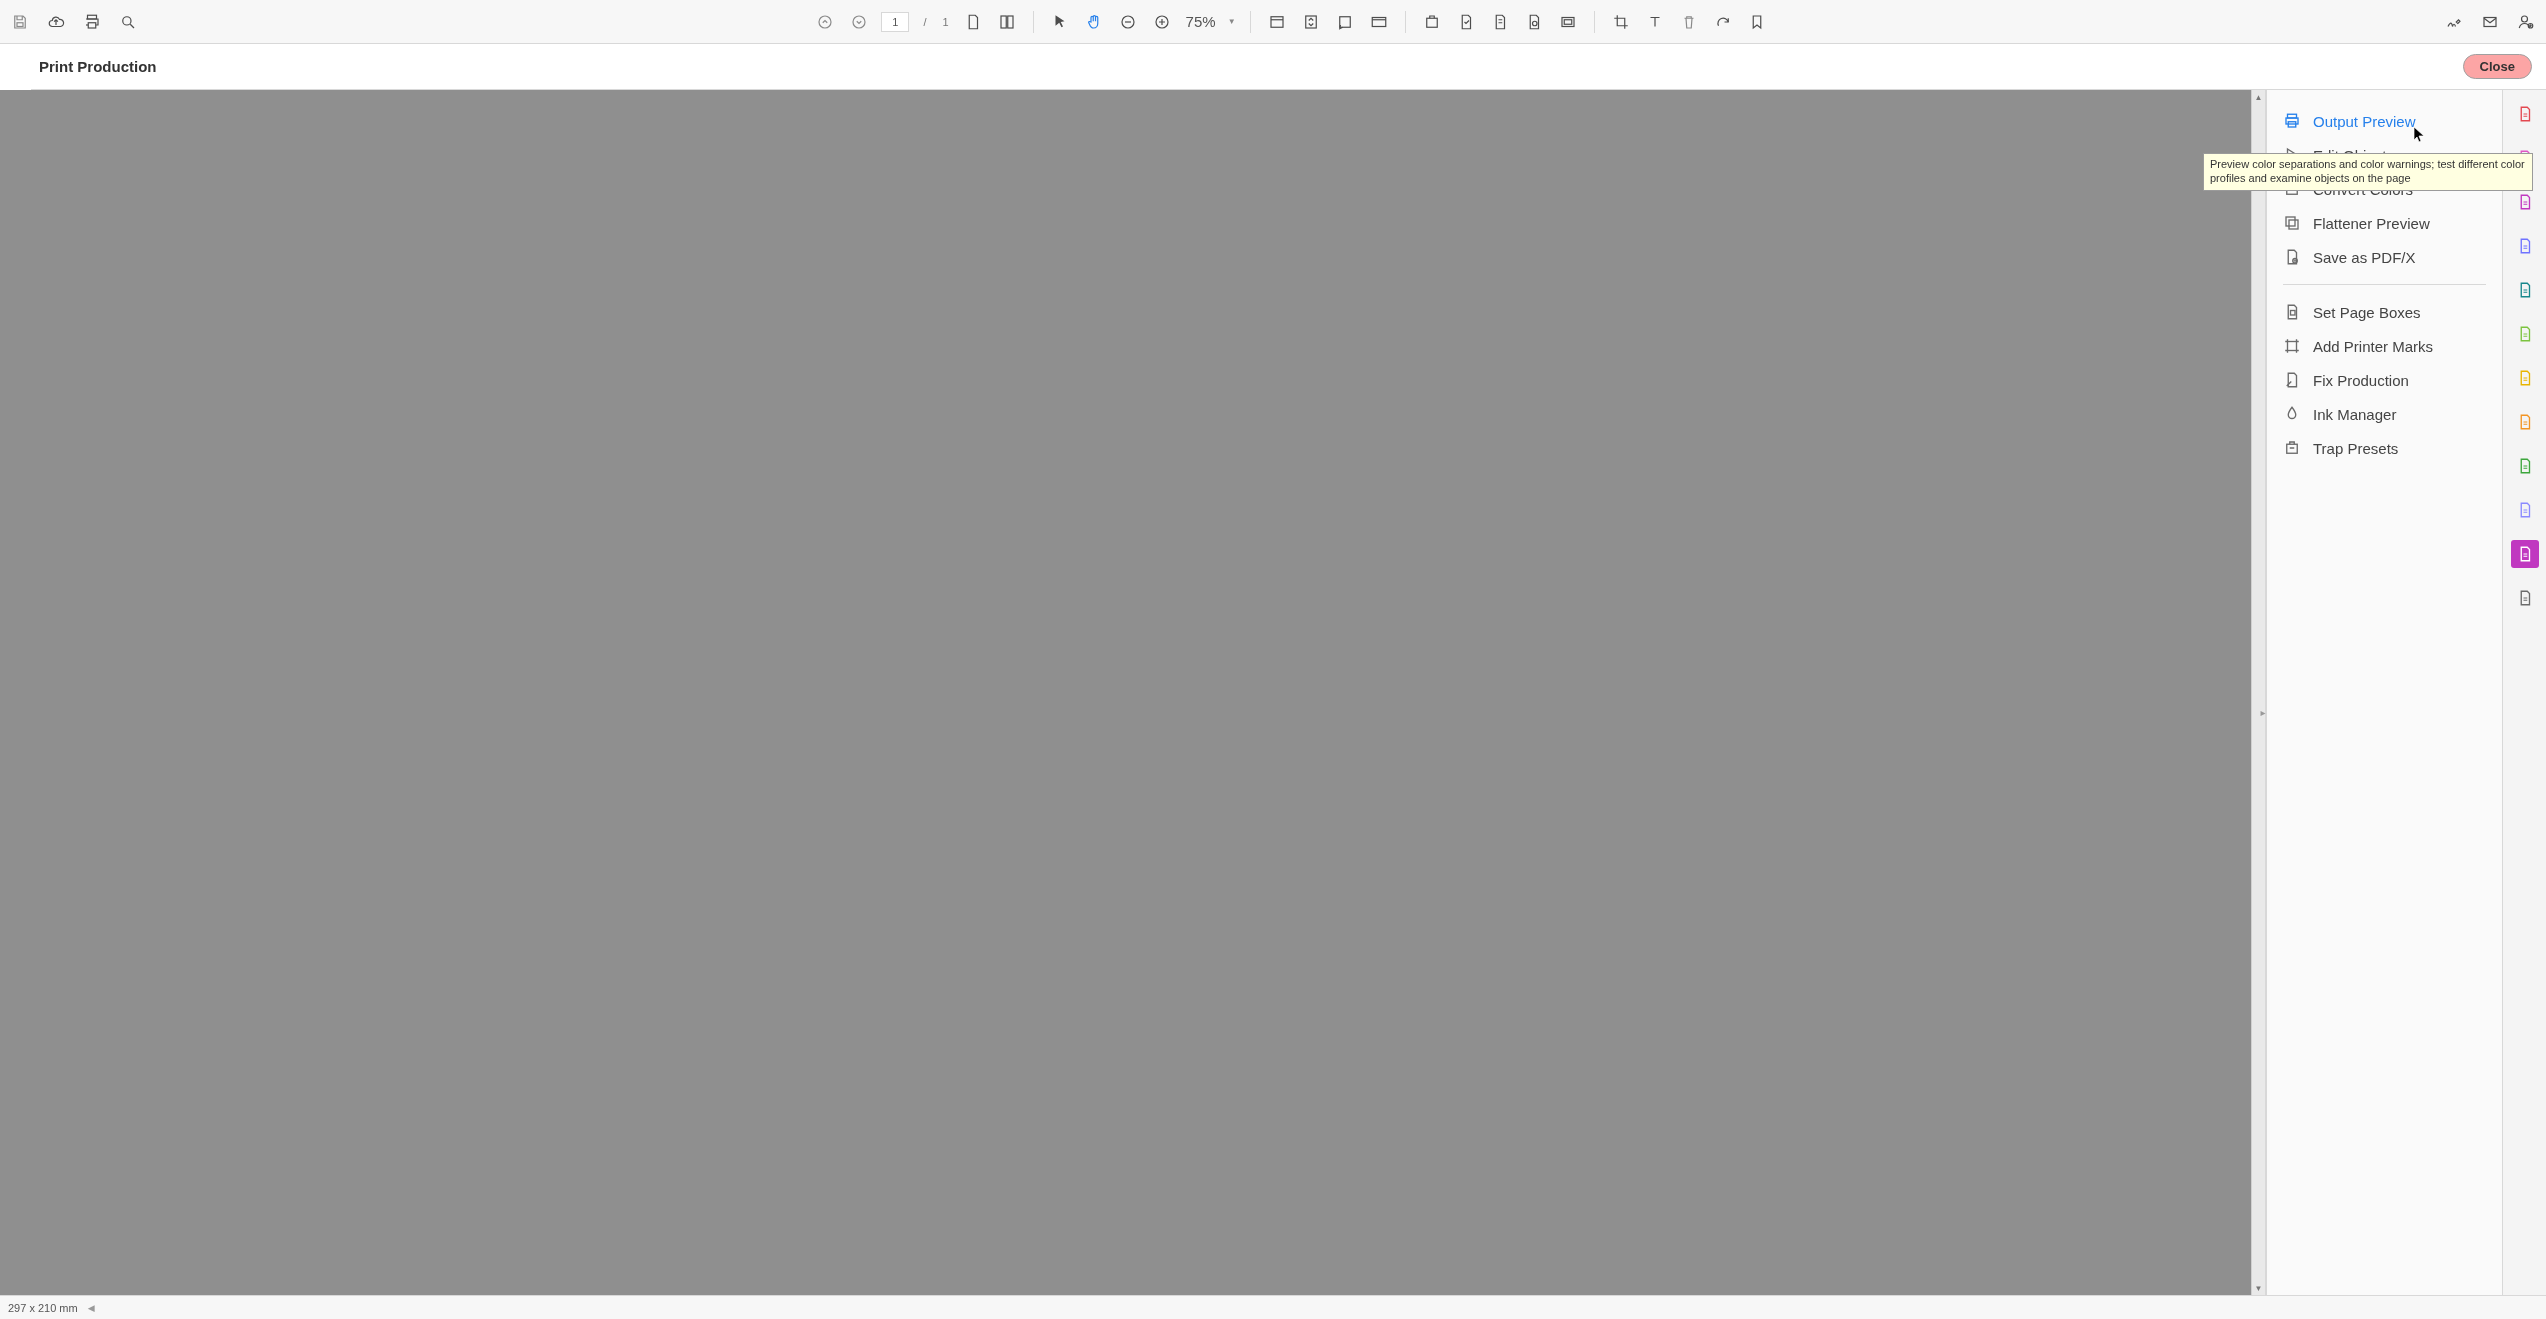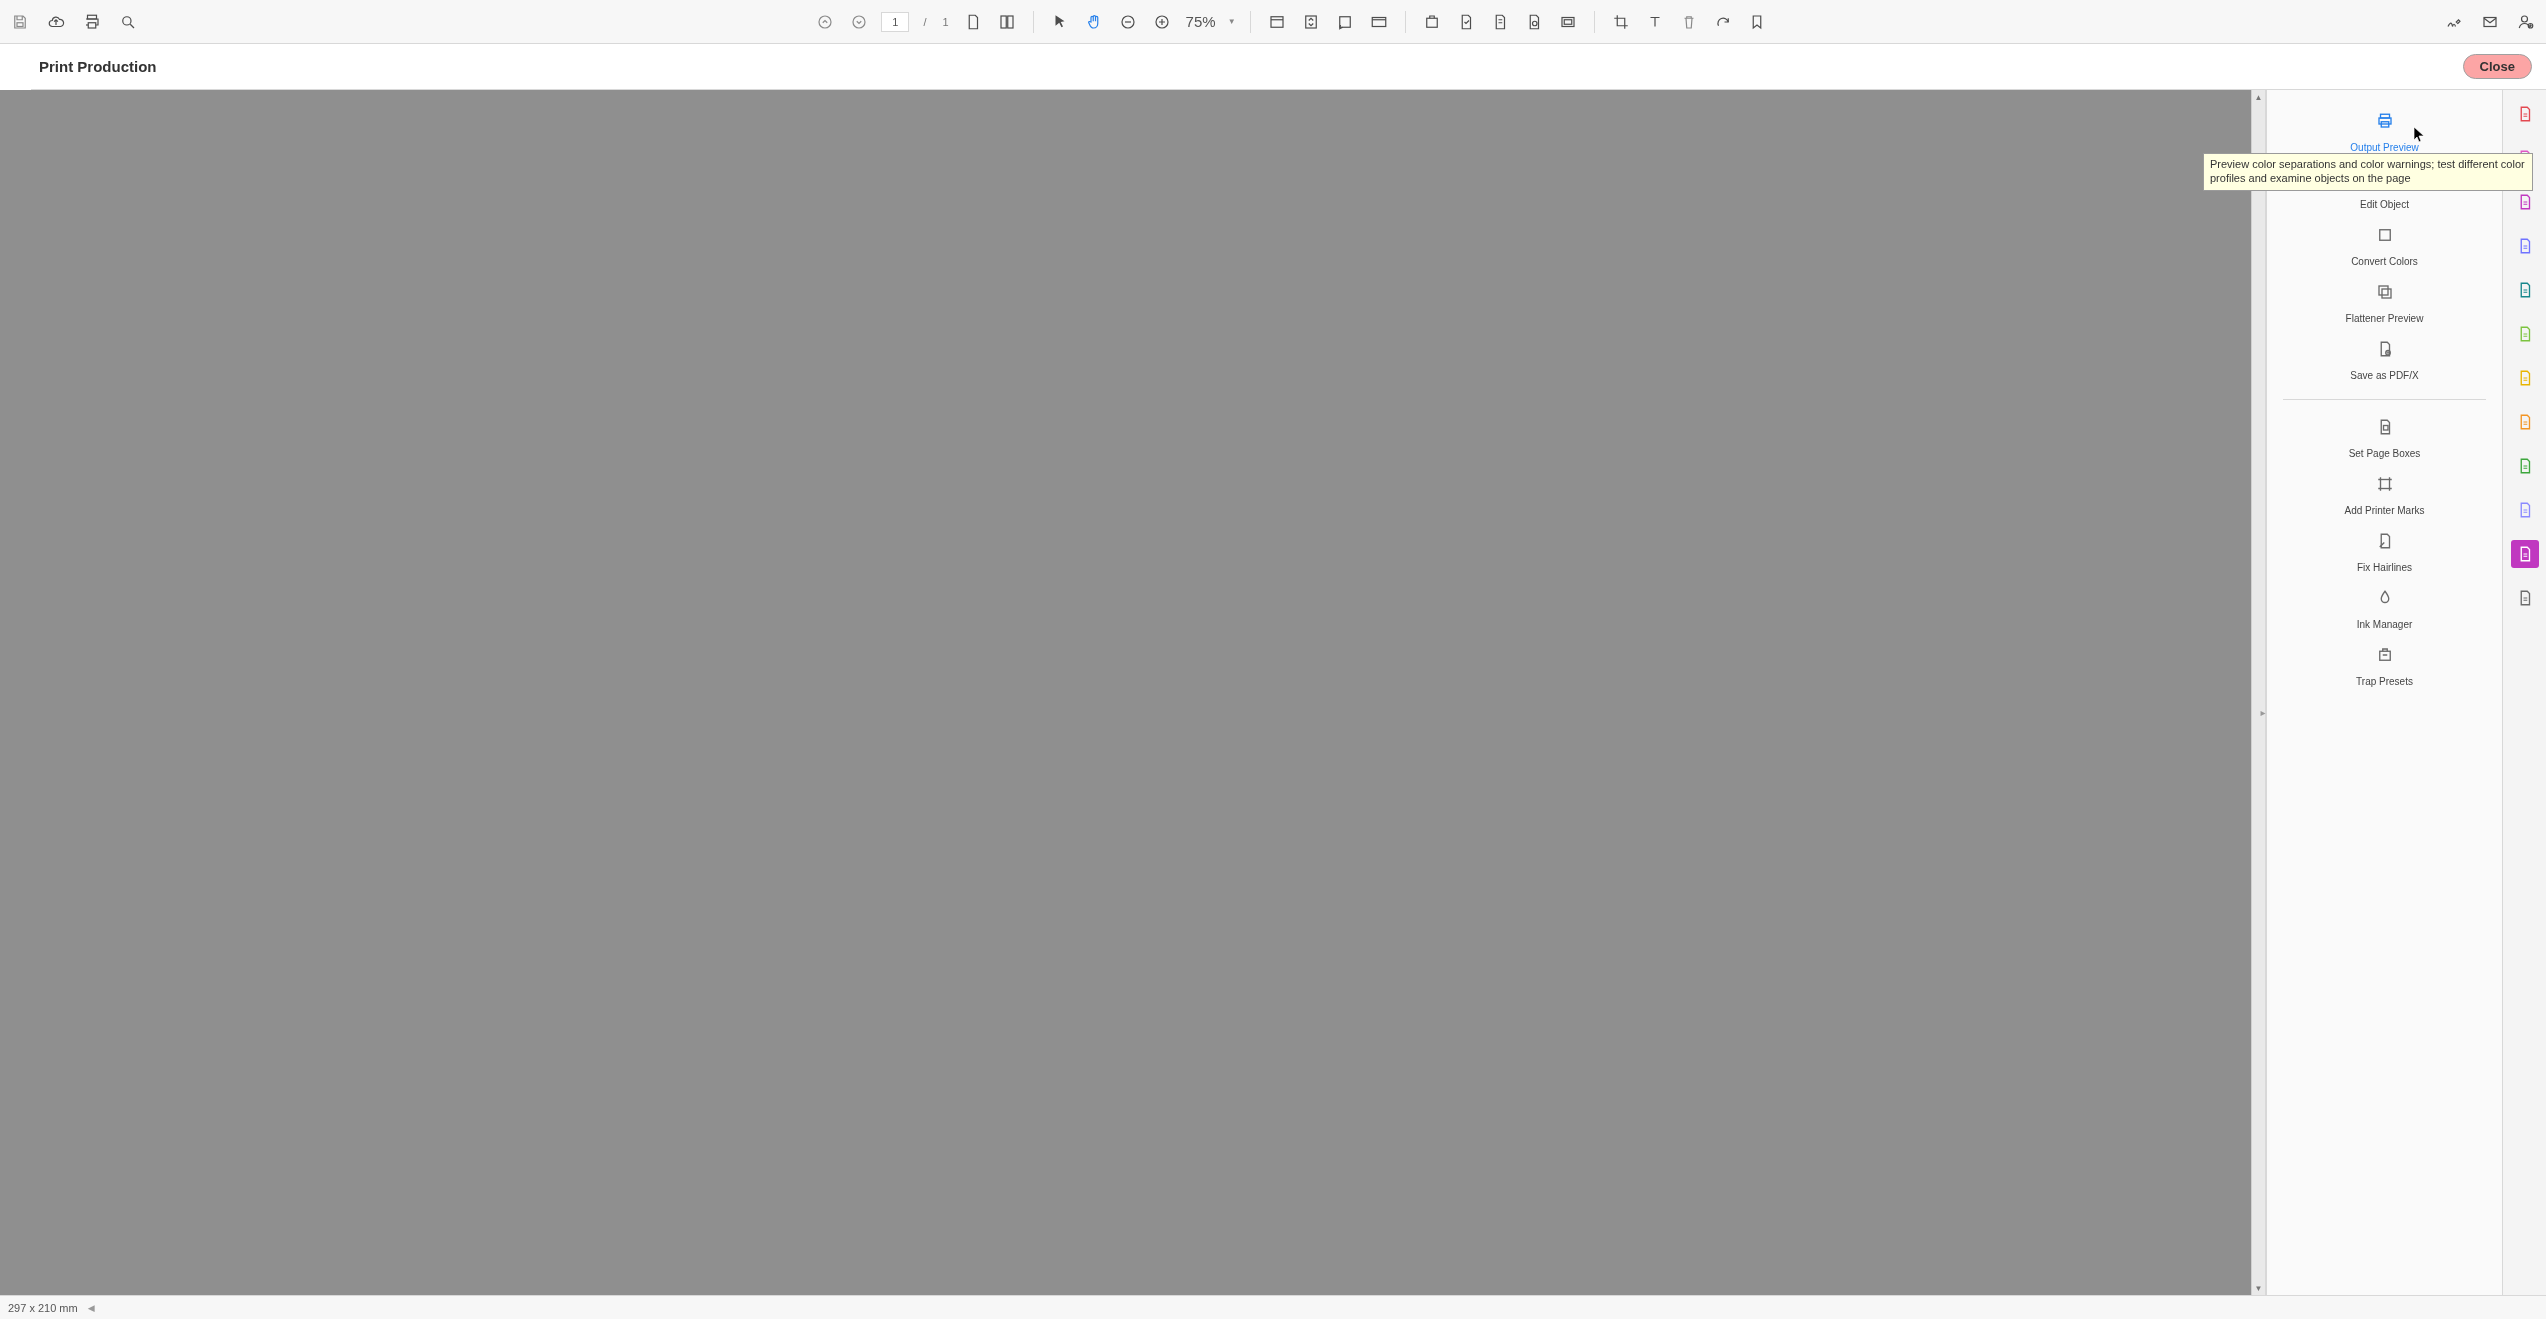--- a/index.html
+++ b/index.html
@@ -38,21 +38,21 @@
   .close-btn{border:1px solid #a0a0a0;background:#fca5a5;border-radius:16px;padding:4px 16px;font-size:13px;font-weight:700;color:#333;cursor:pointer;}
 
   
   .right-rail{position:absolute;top:calc(var(--tb-h) + var(--sub-h));right:0;bottom:var(--status-h);width:var(--right-rail-w);background:#f4f4f4;border-left:1px solid var(--border);display:flex;flex-direction:column;align-items:center;padding-top:10px;gap:16px;}
   .rail-ic{width:28px;height:28px;display:flex;align-items:center;justify-content:center;cursor:pointer;border-radius:3px;}
   .rail-ic.active{background:var(--accent-magenta);}
   .rail-ic svg.sv{width:18px;height:18px;}
 
   
   .panel{position:absolute;top:calc(var(--tb-h) + var(--sub-h));right:var(--right-rail-w);bottom:var(--status-h);width:var(--panel-w);background:#fafafa;border-left:1px solid var(--border);padding:14px 10px;}
-  .panel-item{display:flex;align-items:center;gap:12px;padding:8px 6px;font-size:10px;color:#444;cursor:pointer;border-radius:3px;flex-direction:column;}
+  .panel-item{display:flex;align-items:center;gap:12px;padding:8px 6px;font-size:15px;color:#444;cursor:pointer;border-radius:3px;}
   .panel-item.sel{color:var(--accent-blue);}
   .panel-item .pi-ic{width:18px;height:18px;display:flex;align-items:center;justify-content:center;color:#6b6b6b;}
   .panel-item.sel .pi-ic{color:var(--accent-blue);}
   .panel-div{height:1px;background:var(--border);margin:10px 6px;}
   .panel-collapse{position:absolute;left:-8px;top:50%;width:8px;height:40px;display:flex;align-items:center;justify-content:center;cursor:pointer;color:#999;font-size:10px;}
 
   
   .canvas-wrap{position:absolute;top:calc(var(--tb-h) + var(--sub-h));left:0;right:calc(var(--right-rail-w) + var(--panel-w));bottom:var(--status-h);background:#8f8f8f;border-right:1px solid var(--border);}
   .vscroll{position:absolute;top:0;right:0;bottom:0;width:14px;background:#e9e9e9;border-left:1px solid #d0d0d0;}
   .vscroll .up,.vscroll .dn{height:14px;display:flex;align-items:center;justify-content:center;font-size:8px;color:#777;cursor:pointer;}
@@ -344,21 +344,21 @@
         </span>
         <span>Add Printer Marks</span>
       </div>
       <div class="panel-item">
         <span class="pi-ic">
           <svg viewBox="0 0 24 24" fill="none" stroke="currentColor" stroke-width="1.8">
             <path d="M7 3h8l3 3v15H7z"></path>
             <path d="M5 20l6-6"></path>
           </svg>
         </span>
-        <span>Fix Hairlines</span>
+        <span>Fix Production</span>
       </div>
       <div class="panel-item">
         <span class="pi-ic">
           <svg viewBox="0 0 24 24" fill="none" stroke="currentColor" stroke-width="1.8">
             <path d="M12 3c3 4 5 7 5 10a5 5 0 01-10 0c0-3 2-6 5-10z"></path>
           </svg>
         </span>
         <span>Ink Manager</span>
       </div>
       <div class="panel-item">

